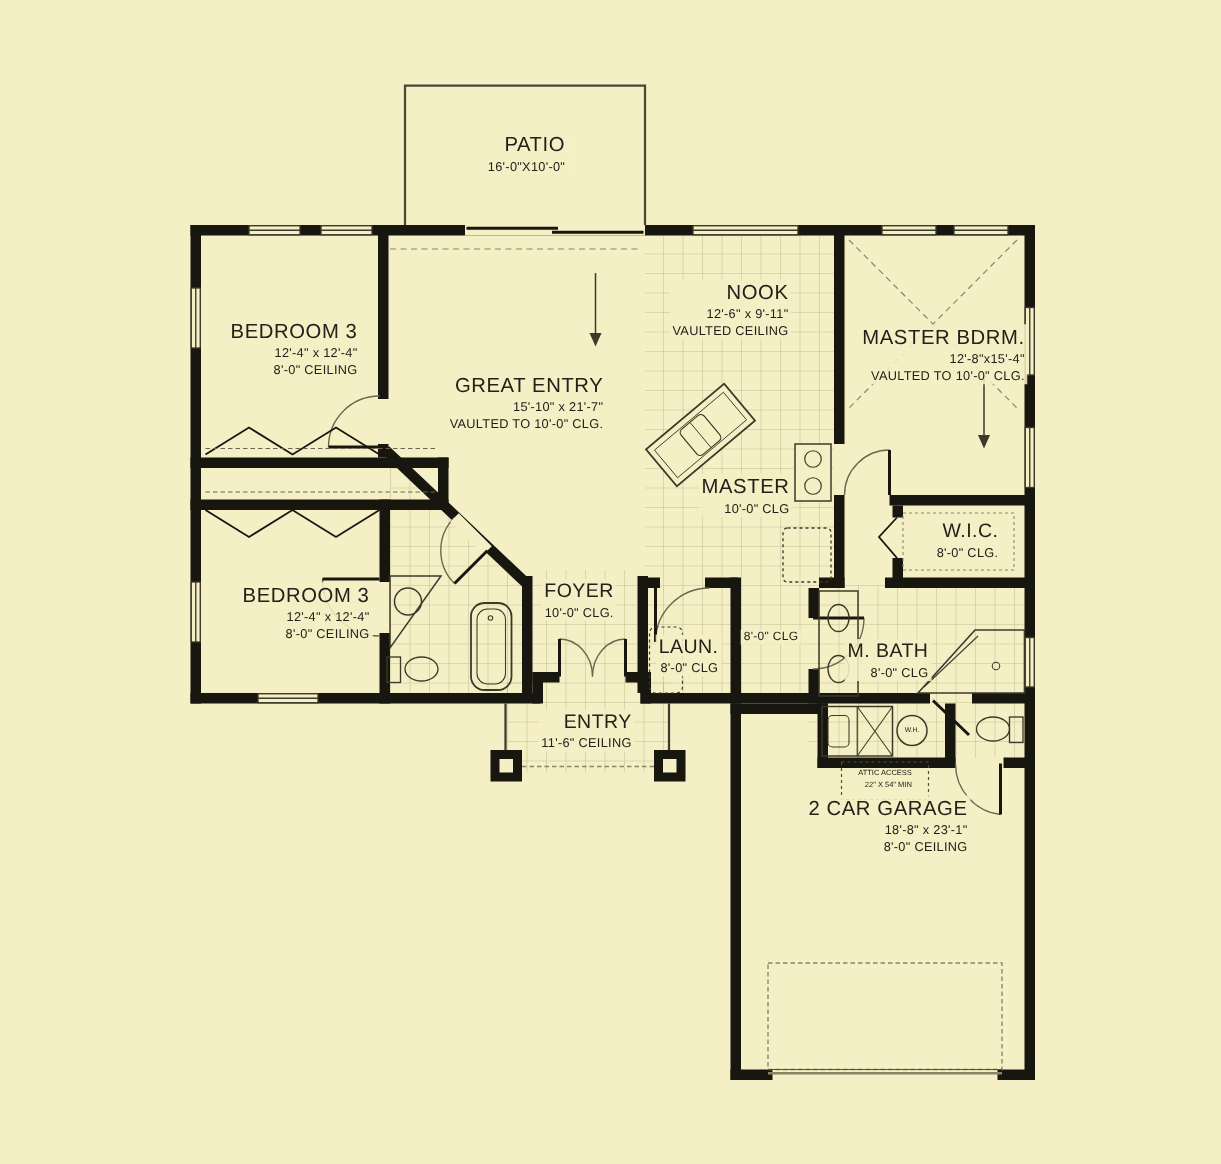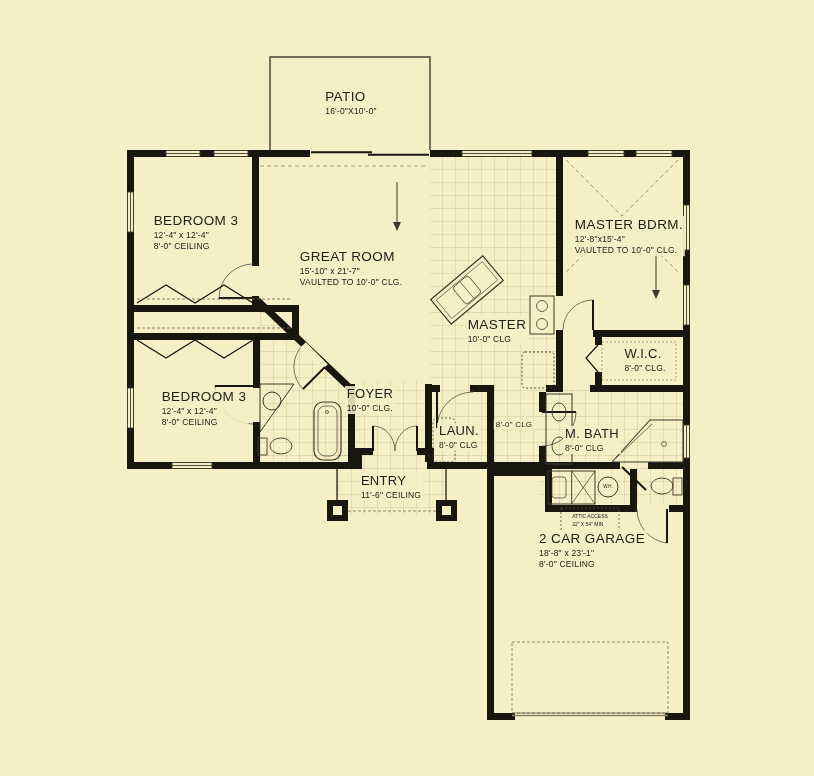--- a/index.html
+++ b/index.html
@@ -5,21 +5,21 @@
   html,body{margin:0;padding:0;background:#F5EFC5;}
   .canvas{
     position:relative;width:814px;height:776px;overflow:hidden;
     background:#F5EFC5;
     font-family:"Liberation Sans", sans-serif;
     color:#23211a;
   }
   .canvas svg{position:absolute;left:0;top:0;}
   .lbl{
     position:absolute;transform:translate(-50%,-50%);
-    text-align:left;line-height:1.3;white-space:nowrap;
+    text-align:right;line-height:1.3;white-space:nowrap;
     background:rgba(245,239,197,0.88);padding:0 2px;
   }
   .lbl .name{font-size:13.5px;letter-spacing:.4px;}
   .lbl.sm .name{font-size:13px;letter-spacing:.3px;}
   .lbl .sub{font-size:8.5px;letter-spacing:.2px;}
   .lbl.tiny{font-size:5px;line-height:1.5;background:transparent;}
   .lbl.micro{font-size:4.5px;background:transparent;padding:0;}
   .lbl.hallclg .sub{font-size:8px;}
 </style>
 </head>
@@ -241,56 +241,61 @@
       <rect x="602" y="342" width="74" height="38" fill="none" stroke-dasharray="2,2" stroke-width="0.7"></rect>
     </g>
   </g>
 </svg>
 
 <div class="lbl" style="left:351px;top:102px">
   <div class="name">PATIO</div>
   <div class="sub">16'-0"X10'-0"</div>
 </div>
 
+<div class="lbl" style="left:487px;top:206px">
+  <div class="name">NOOK</div>
+  <div class="sub">12'-6" x 9'-11"</div>
+  <div class="sub">VAULTED CEILING</div>
+</div>
 
 <div class="lbl" style="left:196px;top:232px">
   <div class="name">BEDROOM 3</div>
   <div class="sub">12'-4" x 12'-4"</div>
   <div class="sub">8'-0" CEILING</div>
 </div>
 
 <div class="lbl" style="left:629px;top:236px">
   <div class="name">MASTER BDRM.</div>
   <div class="sub">12'-8"x15'-4"</div>
   <div class="sub">VAULTED TO 10'-0" CLG.</div>
 </div>
 
 <div class="lbl" style="left:351px;top:268px">
-  <div class="name">GREAT ROOM</div>
+  <div class="name">GREAT ENTRY</div>
   <div class="sub">15'-10" x 21'-7"</div>
   <div class="sub">VAULTED TO 10'-0" CLG.</div>
 </div>
 
 <div class="lbl" style="left:497px;top:330px">
   <div class="name">MASTER</div>
   <div class="sub">10'-0" CLG</div>
 </div>
 
 <div class="lbl sm" style="left:645px;top:360px">
   <div class="name">W.I.C.</div>
   <div class="sub">8'-0" CLG.</div>
 </div>
 
 <div class="lbl" style="left:204px;top:408px">
   <div class="name">BEDROOM 3</div>
   <div class="sub">12'-4" x 12'-4"</div>
   <div class="sub">8'-0" CEILING</div>
 </div>
 
-<div class="lbl sm" style="left:370px;top:400px">
+<div class="lbl sm" style="left:386px;top:400px">
   <div class="name">FOYER</div>
   <div class="sub">10'-0" CLG.</div>
 </div>
 
 <div class="lbl sm" style="left:459px;top:437px">
   <div class="name">LAUN.</div>
   <div class="sub">8'-0" CLG</div>
 </div>
 
 <div class="lbl hallclg" style="left:514px;top:425px">

